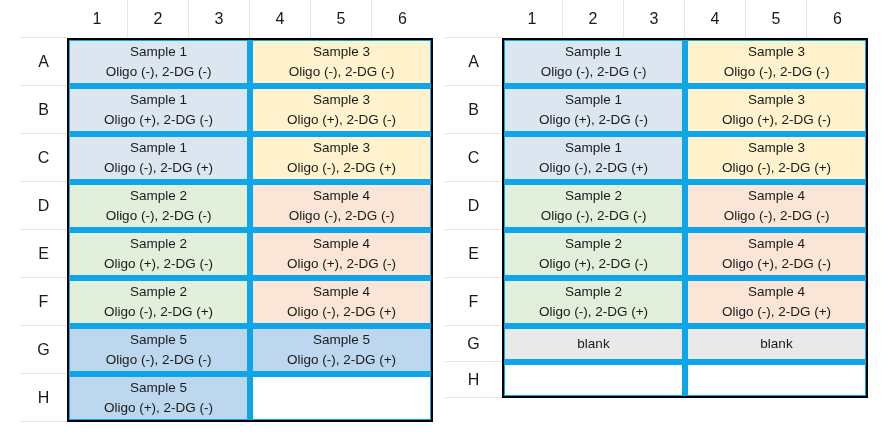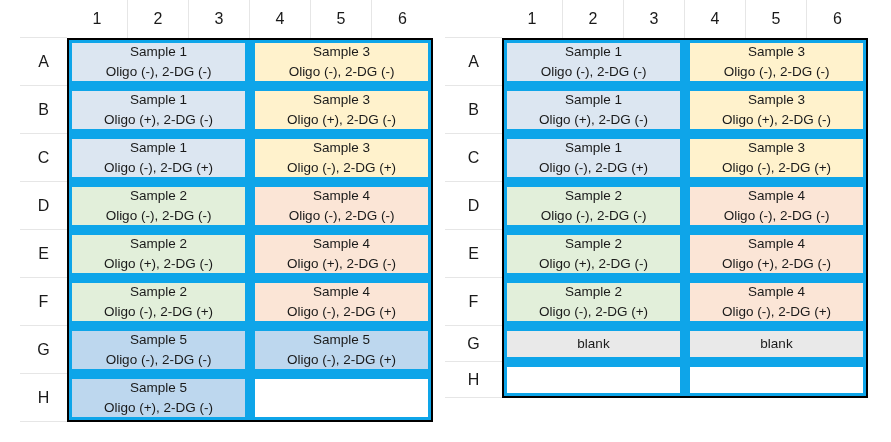--- a/index.html
+++ b/index.html
@@ -24,21 +24,21 @@
   .prow { display: flex; height: 48px; }
   .prow.short { height: 36px; }
   .rlabel {
     display: flex; align-items: center; justify-content: center;
     font-size: 16px; border-bottom: 1px solid #e6e6e6;
   }
   .plate-left  .rlabel { width: 47px; }
   .plate-right .rlabel { width: 57px; }
 
   .cell {
-    width: 183px; border: 5px solid #0ea5e9; background: #ffffff;
+    width: 183px; border: 3px solid #0ea5e9; background: #ffffff;
     display: flex; flex-direction: column; align-items: center; justify-content: center;
     text-align: center; font-size: 13.5px; line-height: 20px; color: #1a1a1a;
   }
 
   .tborder { position: absolute; border: 2px solid #000000; pointer-events: none; }
   .plate-left  .tborder { left: 47px; top: 38px; width: 366px; height: 384px; }
   .plate-right .tborder { left: 57px; top: 38px; width: 366px; height: 360px; }
 </style>
 </head>
 <body>

